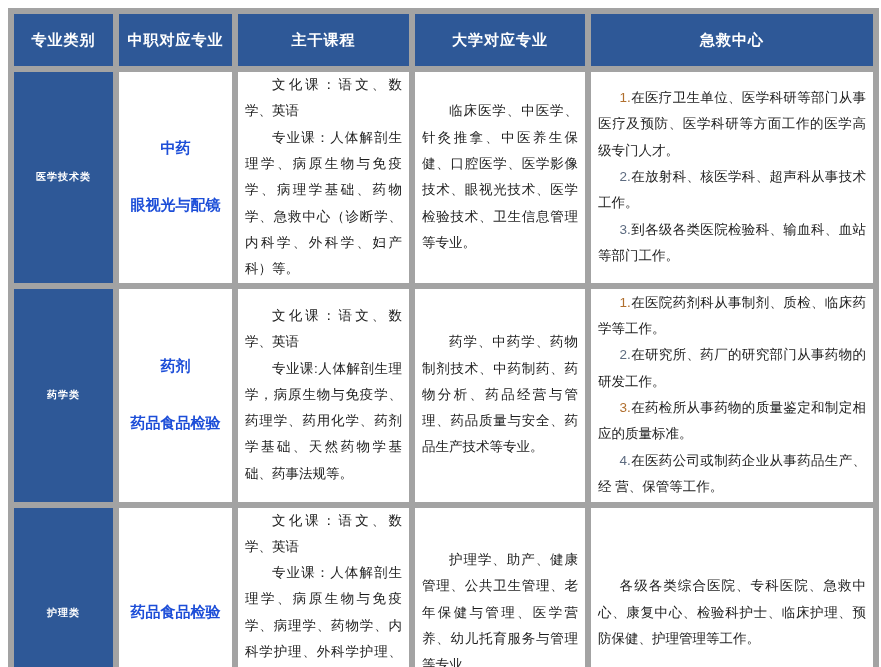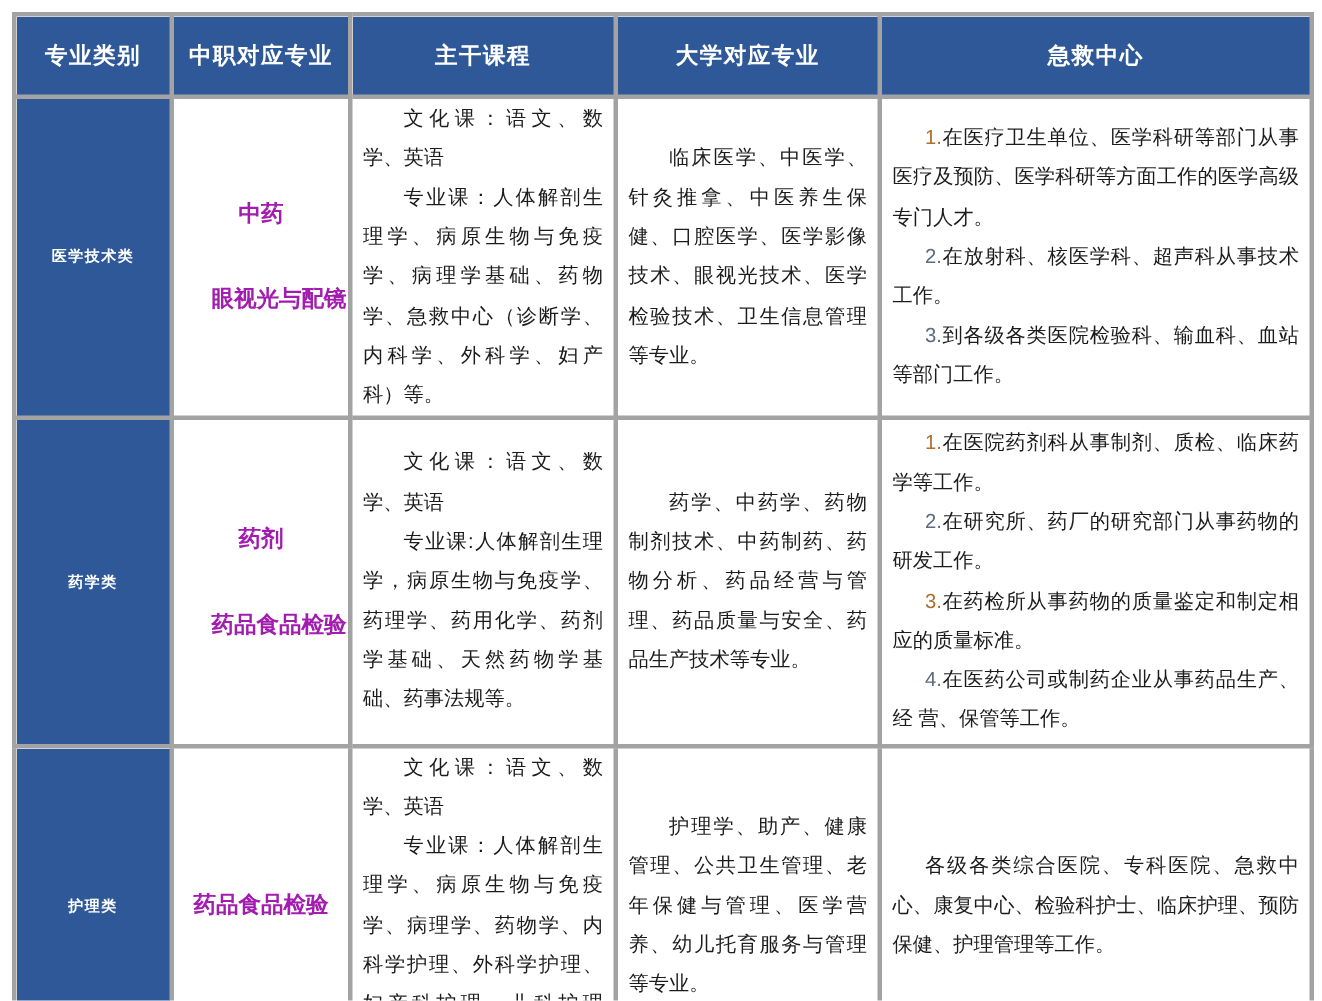--- a/index.html
+++ b/index.html
@@ -7,40 +7,40 @@
     width:881px;height:667px;position:relative;
     font-family:"Liberation Sans",sans-serif;
     -webkit-font-smoothing:antialiased;
   }
   .table-wrap{position:absolute;left:8px;top:8px;}
   table{
     border-collapse:collapse;table-layout:fixed;
     border:2px solid #1f3457;
   }
   th,td{
-    border:3px solid #a3a3a3;
+    border:6px solid #a3a3a3;
     overflow:hidden;
     vertical-align:middle;
   }
   th{
     background:#2e5897;color:#ffffff;
     font-size:15px;font-weight:bold;
     text-align:center;height:50px;
     letter-spacing:1px;
   }
   td.cat{
     background:#2e5897;color:#ffffff;
     font-size:10px;font-weight:bold;text-align:center;
     letter-spacing:1px;
   }
   td.majors{
-    background:#ffffff;color:#a21caf;
+    background:#ffffff;color:#1d4ed8;
     font-size:15px;font-weight:bold;text-align:center;
   }
-  td.majors .major-line + .major-line{margin-top:38px;text-align:right;}
+  td.majors .major-line + .major-line{margin-top:38px;}
   td.courses,td.uni,td.emp{
     background:#ffffff;color:#1c1c1c;
     font-size:13.5px;line-height:1.95;
     padding:0 7px;text-align:justify;margin-left:42px;
   }
   td.courses p,td.uni p,td.emp p{
     margin:0;text-indent:2em;
   }
   td.emp p{text-indent:1.6em;}
   tr.r1{height:191px;}

